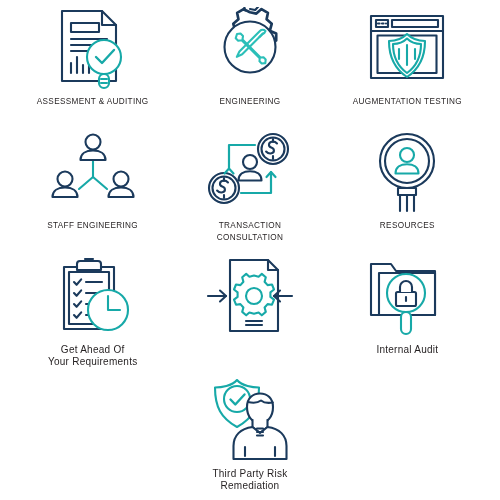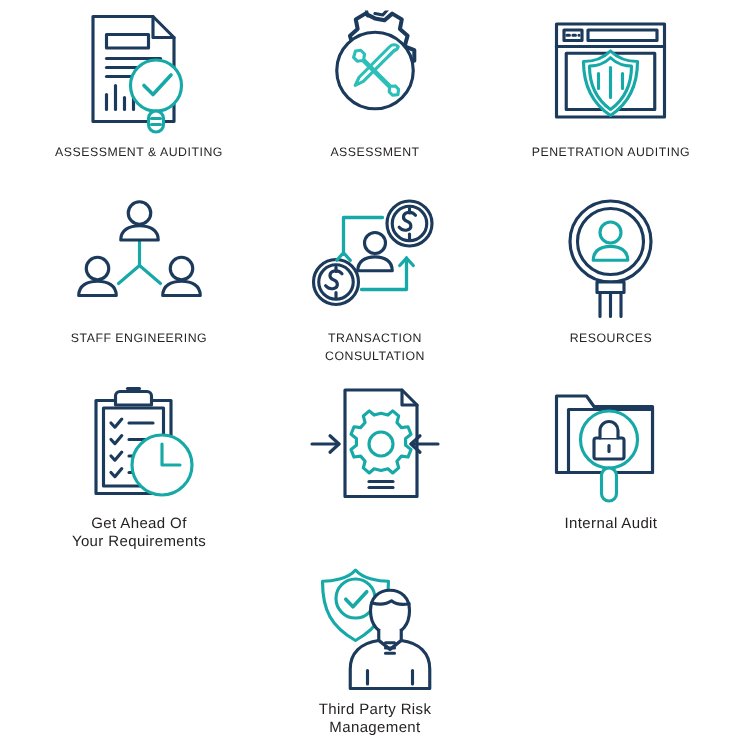--- a/index.html
+++ b/index.html
@@ -98,42 +98,42 @@
                      L31 3.5 L36 0.5 Z" transform="translate(0,4) scale(1.28) translate(-9,-2)"></path>
           </g>
           <circle cx="41" cy="40" r="25.5" stroke="#1b3a5c" stroke-width="2.1" fill="#ffffff"></circle>
           <g stroke="#2bbfb8" stroke-width="2.1" fill="none" stroke-linejoin="round" stroke-linecap="round">
             <path d="M28 27 l3.5 -0.5 l2.5 2.5 l-0.5 3.5 l18 18 l3 -0.2 l2.2 2.2 l-0.4 3.6 l-3.6 0.4 l-2.2 -2.2 l0.2 -3 l-18 -18 l-3.5 0.5 l-2.5 -2.5 z"></path>
             <path d="M54 26.5 l-3.5 3.5 M54 26.5"></path>
             <path d="M56.5 24 a4 4 0 0 0 -5.6 0 l-2 2 l-18.5 18.5 l-2.6 5.4 l5.4 -2.6 l18.5 -18.5 l2 -2 a4 4 0 0 0 2.8 -2.8 z"></path>
           </g>
         </svg>
       </div>
-      <div class="label caps">ASSESSMENT</div>
+      <div class="label caps">ENGINEERING</div>
     </div>
 
     <div class="cell">
       <div class="icon-wrap">
         <svg width="84" height="84" viewBox="0 0 84 84" fill="none">
           <g stroke="#1b3a5c" stroke-width="2.1" stroke-linejoin="round" stroke-linecap="round">
             <rect x="6" y="9" width="72" height="62"></rect>
             <path d="M6 24 H78"></path>
             <rect x="11" y="13" width="12" height="7"></rect>
             <rect x="27" y="13" width="46" height="7"></rect>
             <path d="M13 16.5 h1.6 M17 16.5 h1.6 M21 16.5 h0"></path>
             <path d="M12.5 28.5 H71.5 V66 H12.5 Z"></path>
           </g>
           <g stroke="#17a9a8" stroke-width="2.1" fill="#ffffff" stroke-linejoin="round" stroke-linecap="round">
             <path d="M42 27 C36 33 28 34 24 34 C24 50 30 62 42 70 C54 62 60 50 60 34 C56 34 48 33 42 27 Z"></path>
             <path d="M42 31.5 C37.5 36 31 37 28 37 C28 50 33 59.5 42 66 C51 59.5 56 50 56 37 C53 37 46.5 36 42 31.5 Z"></path>
             <path d="M42 38 v20 M34 42 v10 M50 42 v10"></path>
           </g>
         </svg>
       </div>
-      <div class="label caps">PENETRATION AUDITING</div>
+      <div class="label caps">AUGMENTATION TESTING</div>
     </div>
 
     <div class="cell">
       <div class="icon-wrap">
         <svg width="84" height="80" viewBox="0 0 84 80" fill="none">
           <g stroke="#17a9a8" stroke-width="2.1" stroke-linecap="round" stroke-linejoin="round">
             <path d="M42 26 V44"></path>
             <path d="M42 44 L28 56"></path>
             <path d="M42 44 L56 56"></path>
           </g>
@@ -282,17 +282,17 @@
             <path d="M40 28 c0 -8.5 5.5 -13.5 13 -13.5 s13 5 13 13.5 c0 9.5 -5.5 16 -13 16 s-13 -6.5 -13 -16 z"></path>
             <path d="M41 23 c4 1 9 1.5 13 -1.5 c3 2.5 7.5 2.8 11.8 2"></path>
             <path d="M45.5 41 v7 l7.5 6 l7.5 -6 v-7"></path>
             <path d="M53 54 l-7.5 -6 c-12 1.5 -19 8.5 -19 19 v13 h53 v-13 c0 -10.5 -7 -17.5 -19 -19 z"></path>
             <path d="M50 49.5 h6 M50 53 h6 M50 56.5 h6"></path>
             <path d="M38 68 v9 M68 68 v9"></path>
           </g>
         </svg>
       </div>
       <div class="label">Third Party Risk
-Management</div>
+Remediation</div>
     </div>
 
   </div>
 </div>
 
 </body></html>

